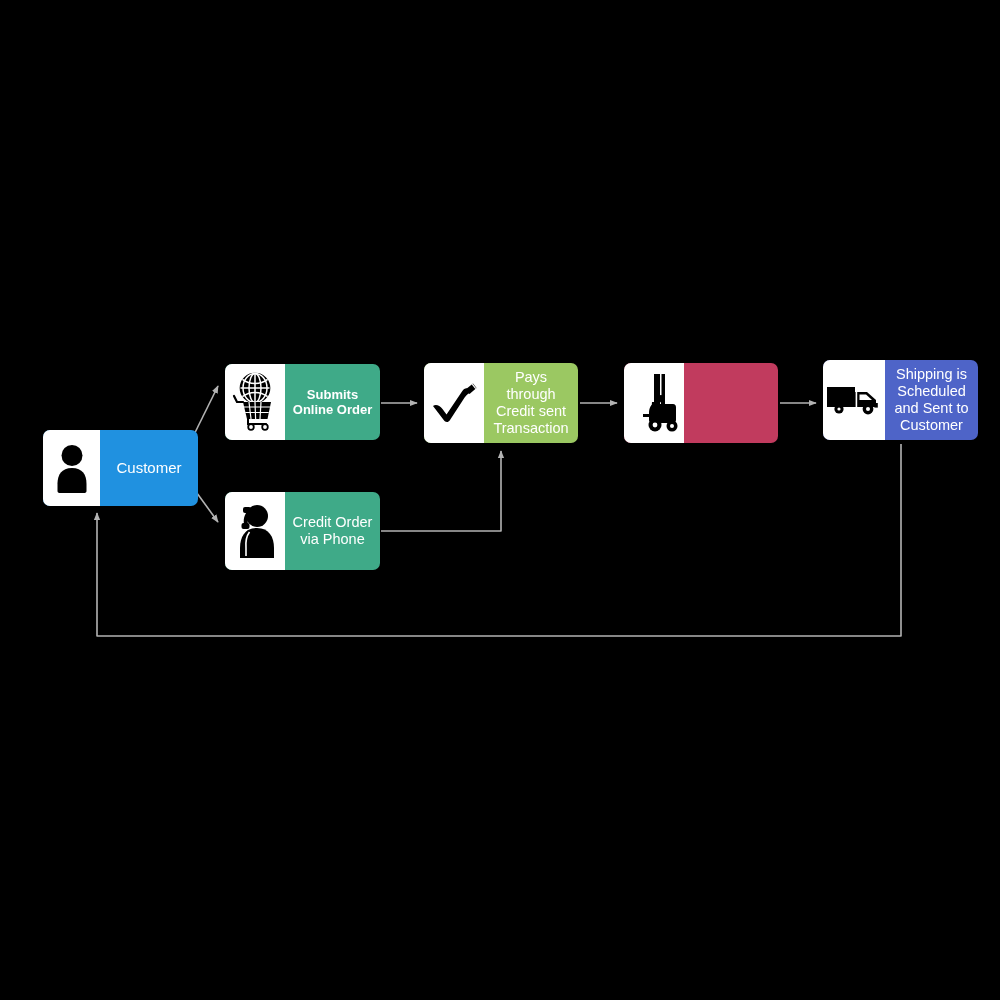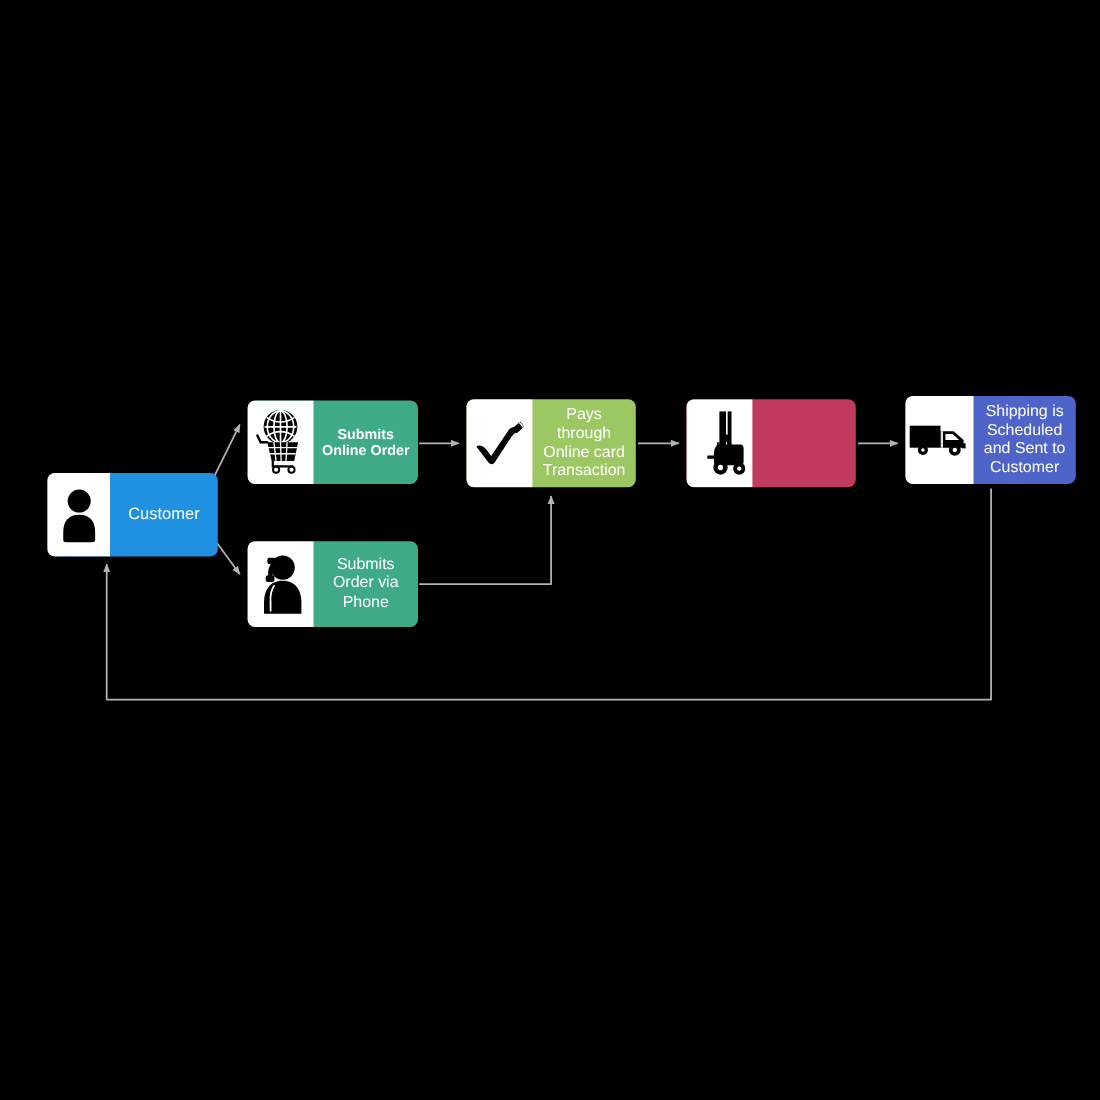--- a/index.html
+++ b/index.html
@@ -201,34 +201,34 @@
 
         <path d="M16 29 C11 33 9.5 40 10.5 47 L10.5 56 L16.5 56 L16.5 46 C16 40 17.5 35 21 32 Z" fill="#000000"></path>
 
         <path d="M18.5 8.5 C13 11 11 17 12 23 L16 23 C15 18 16.5 13.5 20.5 11.5 Z" fill="#000000"></path>
         <rect x="11" y="6" width="8" height="6" rx="2" fill="#000000"></rect>
         <rect x="9.5" y="22" width="8" height="6" rx="2" fill="#000000"></rect>
 
         <path d="M17.5 31 C14.5 35 13.5 41 14 47 L14 55" fill="none" stroke="#ffffff" stroke-width="1.6"></path>
       </svg>
     </div>
-    <div class="label-pane">Submits Order via Phone</div>
+    <div class="label-pane">Credit Order via Phone</div>
   </div>
 
   <div class="node" id="node-pays">
     <div class="icon-pane">
       <svg width="50" height="46" viewBox="0 0 50 46" aria-hidden="true">
 
         <path d="M4 26 C7 24 10.5 25.5 13.5 29 L17.5 34.5 L33 11.5 C35 8.5 37.5 7.5 39.5 9 L41 13 C38.5 13.5 36.5 16 34 20 L21 40 C19 42.8 16.5 42.6 14.5 39.8 L4 26 Z" fill="#000000"></path>
 
         <path d="M36.5 9.5 L44 3.5 L47.5 8 L40.5 14 Z" fill="#000000"></path>
         <path d="M43.2 4.2 L46.8 8.6" fill="none" stroke="#ffffff" stroke-width="1.2"></path>
       </svg>
     </div>
-    <div class="label-pane">Pays through Online card Transaction</div>
+    <div class="label-pane">Pays through Credit sent Transaction</div>
   </div>
 
   <div class="node" id="node-warehouse">
     <div class="icon-pane">
       <svg width="48" height="62" viewBox="0 0 48 62" aria-hidden="true">
 
         <rect x="24" y="2" width="6" height="40" fill="#000000"></rect>
         <rect x="31.5" y="2" width="3.5" height="34" fill="#000000"></rect>
 
         <path d="M22 30 L24 30 L24 45 L13 45 L13 42 L21 42 Z" fill="#000000"></path>

